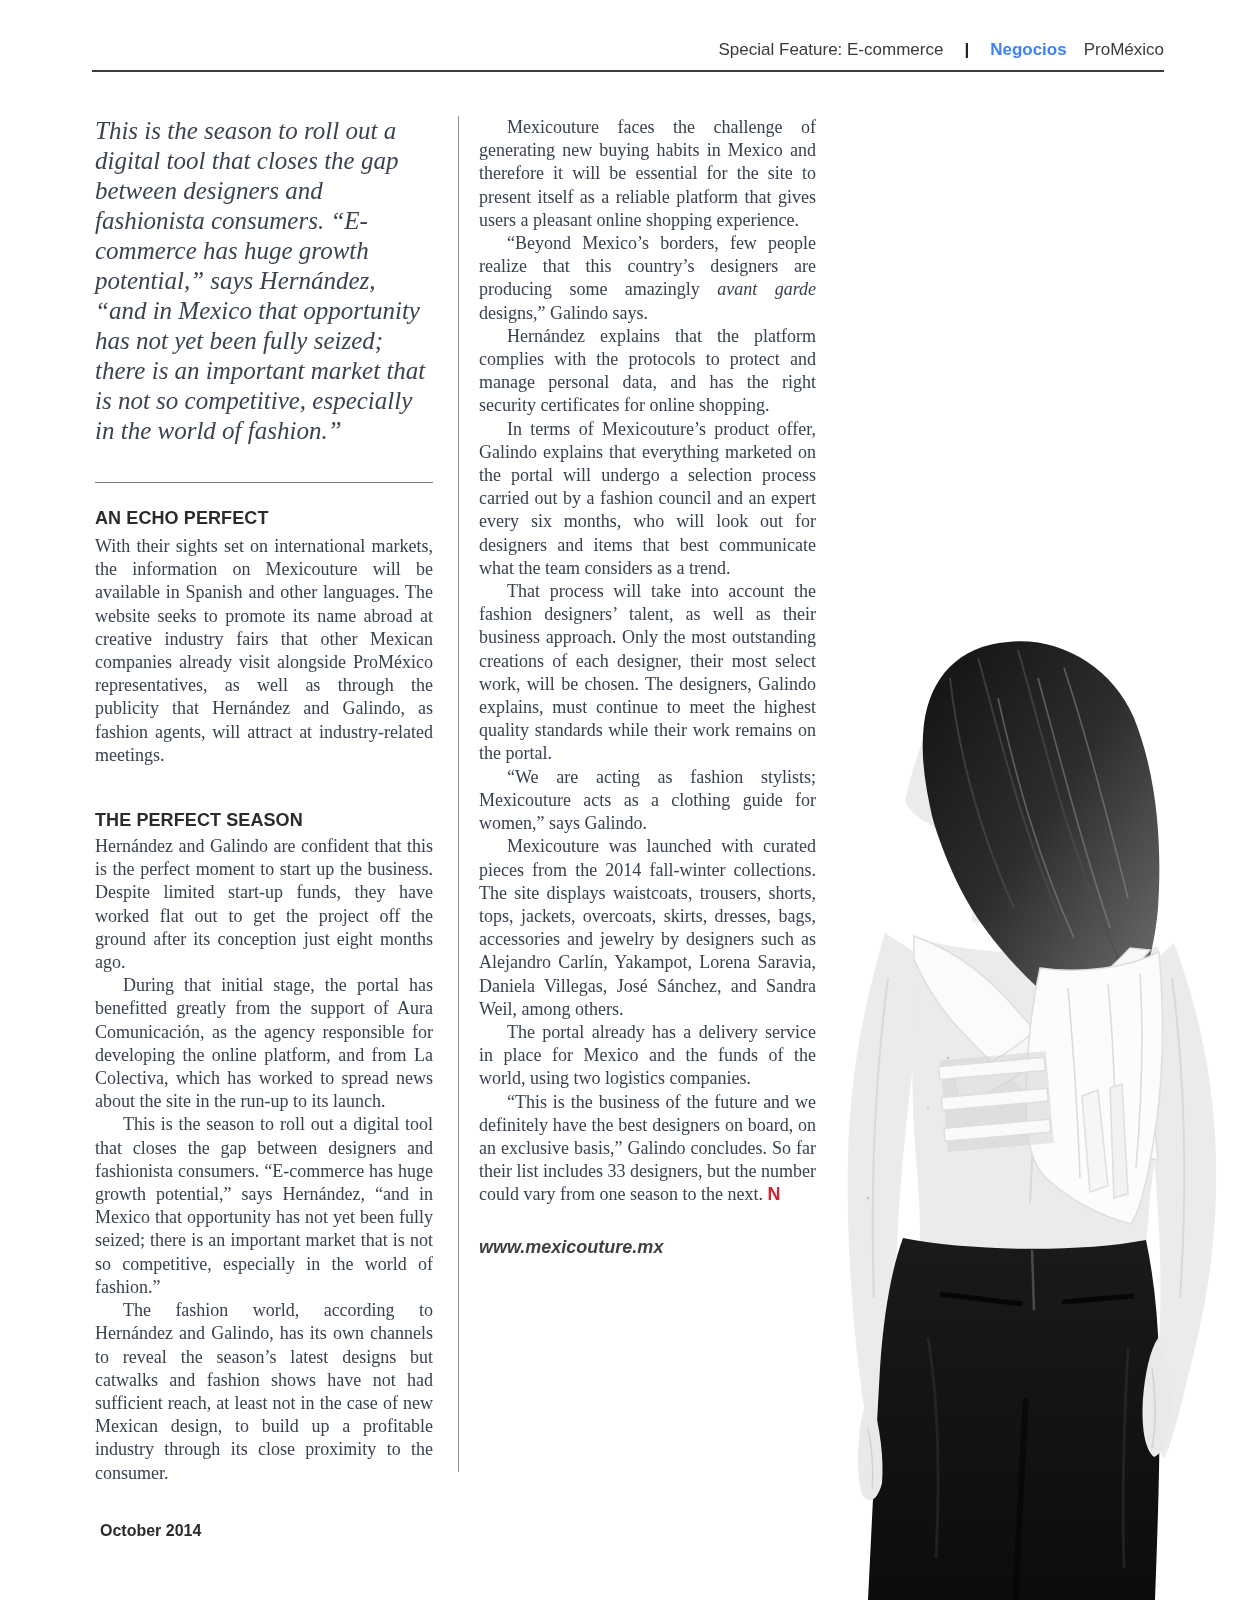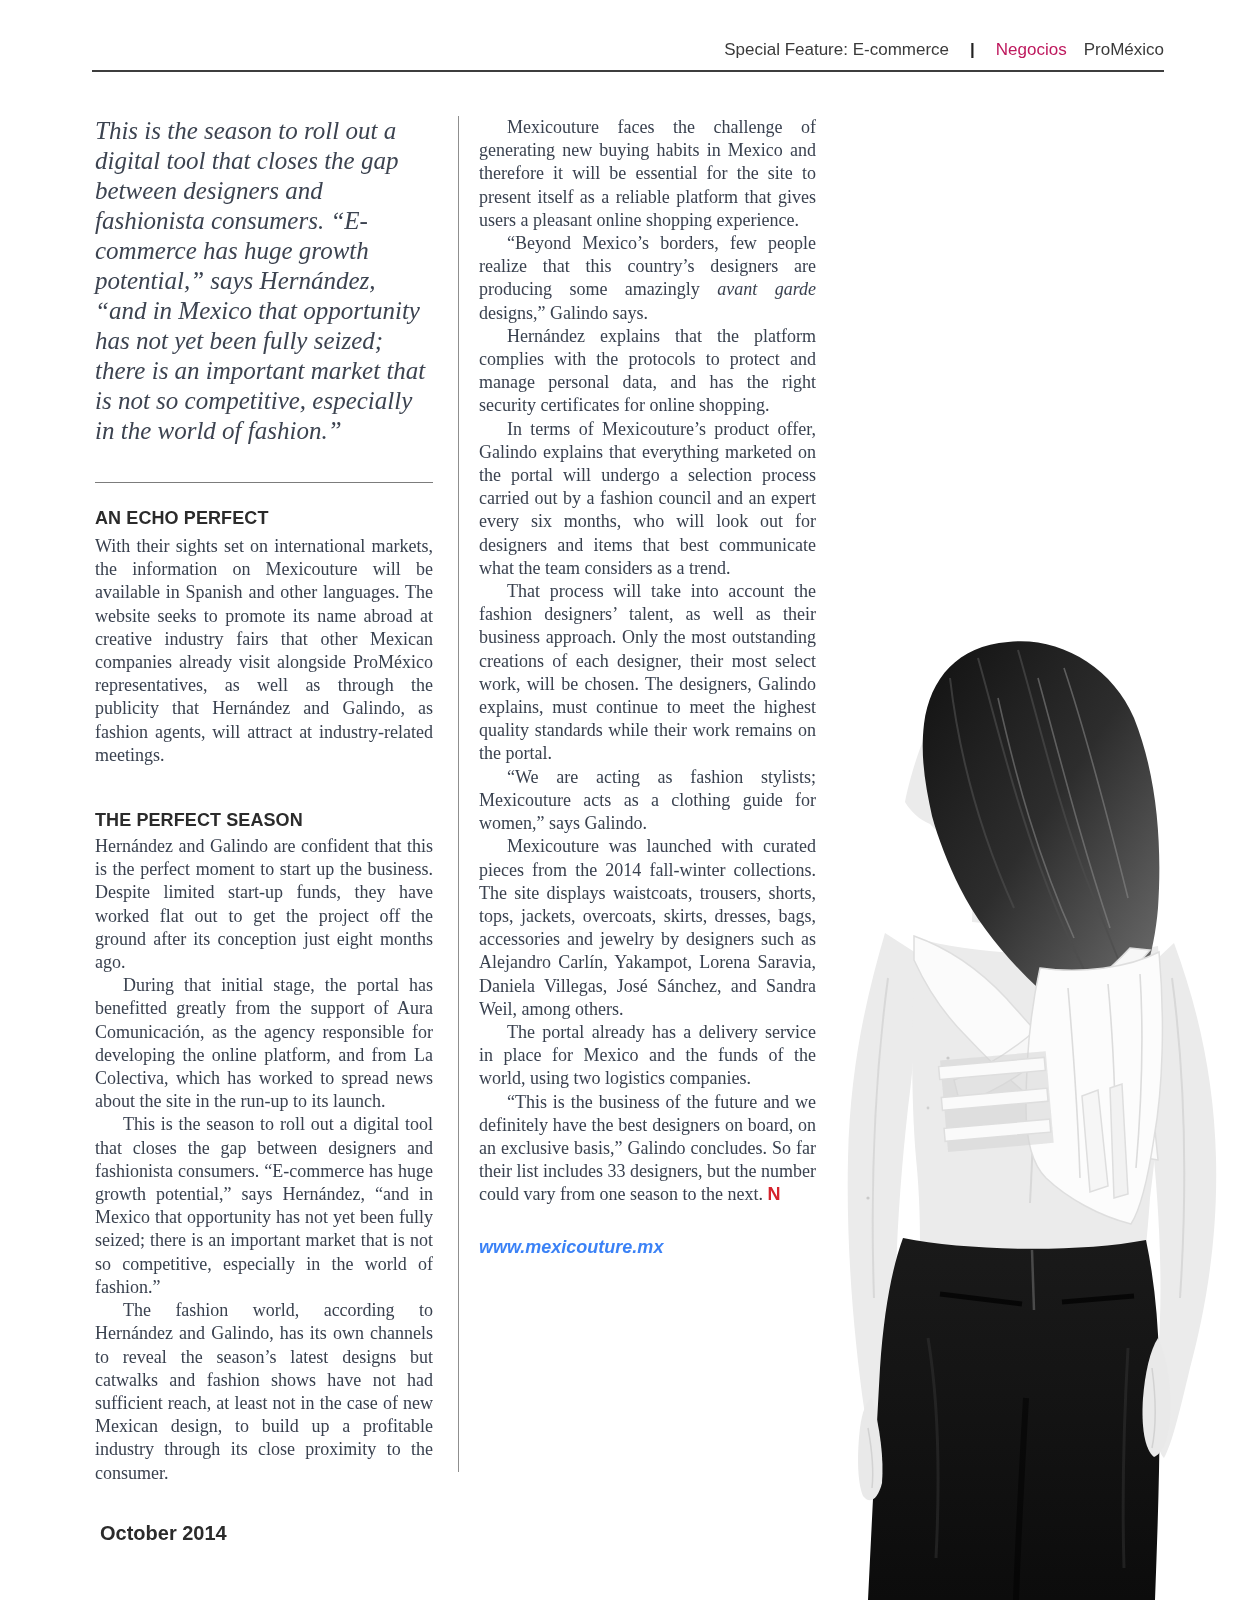--- a/index.html
+++ b/index.html
@@ -6,21 +6,21 @@
   body{
     width:1240px;height:1600px;position:relative;background:#ffffff;
     font-family:"Liberation Serif", serif;color:#39414f;overflow:hidden;
   }
   
   .masthead{
     position:absolute;top:40px;right:76px;display:flex;align-items:baseline;
     font-family:"Liberation Sans", sans-serif;font-size:17px;color:#3a3a3a;gap:12px;
   }
   .masthead .sep{margin:0 9px;font-weight:bold;color:#222;}
-  .masthead .brand-bold{font-weight:normal;color:#be185d;margin-right:5px;}
+  .masthead .brand-bold{font-weight:bold;color:#3b82f6;margin-right:5px;}
   .header-rule{
     position:absolute;top:70px;left:92px;width:1072px;height:2px;background:#3d3d3d;
   }
   
   .col{position:absolute;top:116px;}
   .col-left{left:95px;width:338px;}
   .col-right{left:479px;width:337px;}
   .col-divider{position:absolute;left:458px;top:116px;width:1px;height:1356px;background:#8f8f8f;}
 
   .pull-quote{
@@ -34,25 +34,25 @@
   .gap{margin-top:42px;margin-bottom:4px;}
   p.body{
     margin:0;font-size:18px;line-height:23.2px;text-align:justify;color:#39414f;
   }
   p.indent{text-indent:28px;}
   .endmark{
     color:#d5232c;font-family:"Liberation Sans", sans-serif;font-weight:bold;font-style:normal;
   }
   .website{
     margin-top:30px;font-family:"Liberation Sans", sans-serif;font-weight:bold;
-    font-style:italic;font-size:18px;color:#3b82f6;
+    font-style:italic;font-size:18px;color:#404040;
   }
   .page-footer{
     position:absolute;left:100px;top:1522px;font-family:"Liberation Sans", sans-serif;
-    font-weight:bold;font-size:20px;color:#2b2b2b;
+    font-weight:bold;font-size:16px;color:#2b2b2b;
   }
   
   .photo{position:absolute;left:828px;top:638px;width:412px;height:962px;margin:0;}
 </style>
 </head>
 <body>
 
 <header class="masthead">
   <span>Special Feature: E-commerce</span>
   <span class="sep">|</span>

